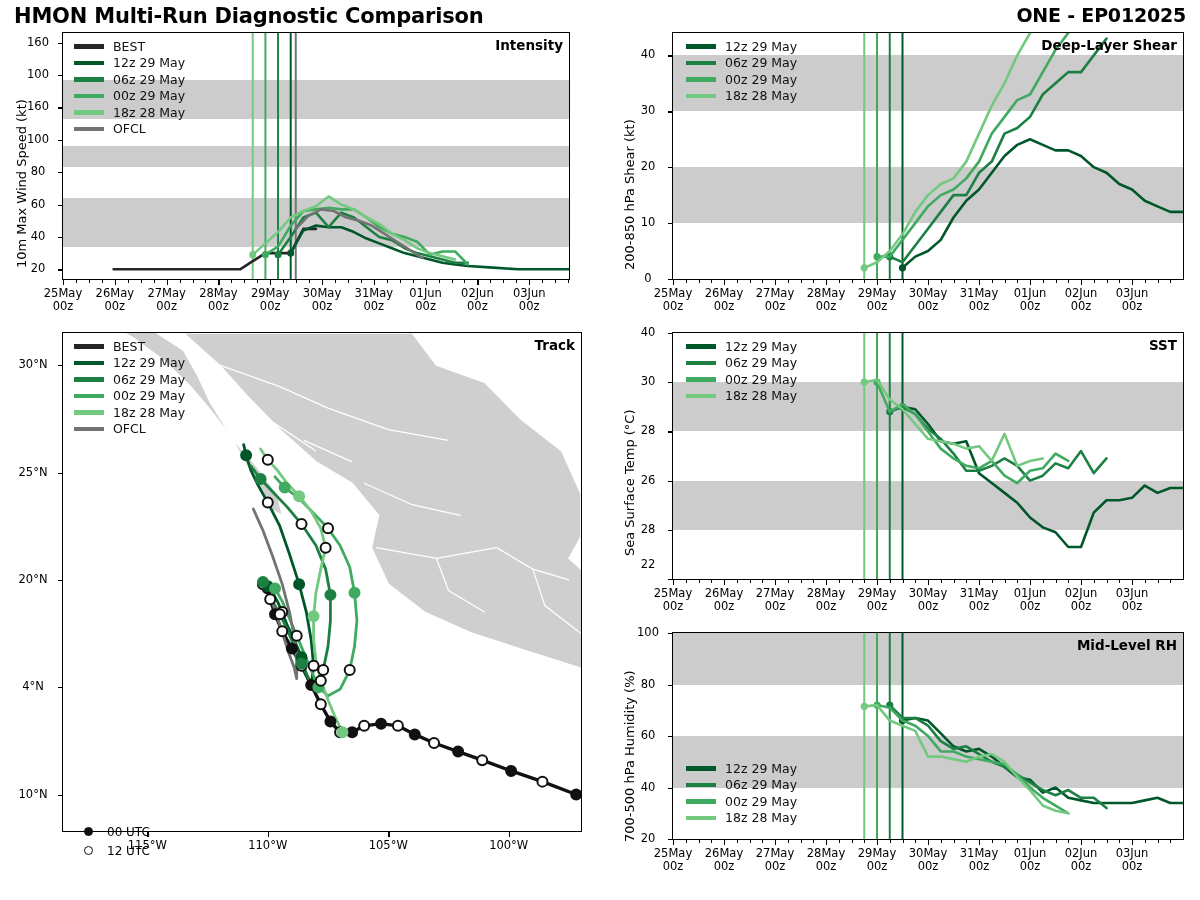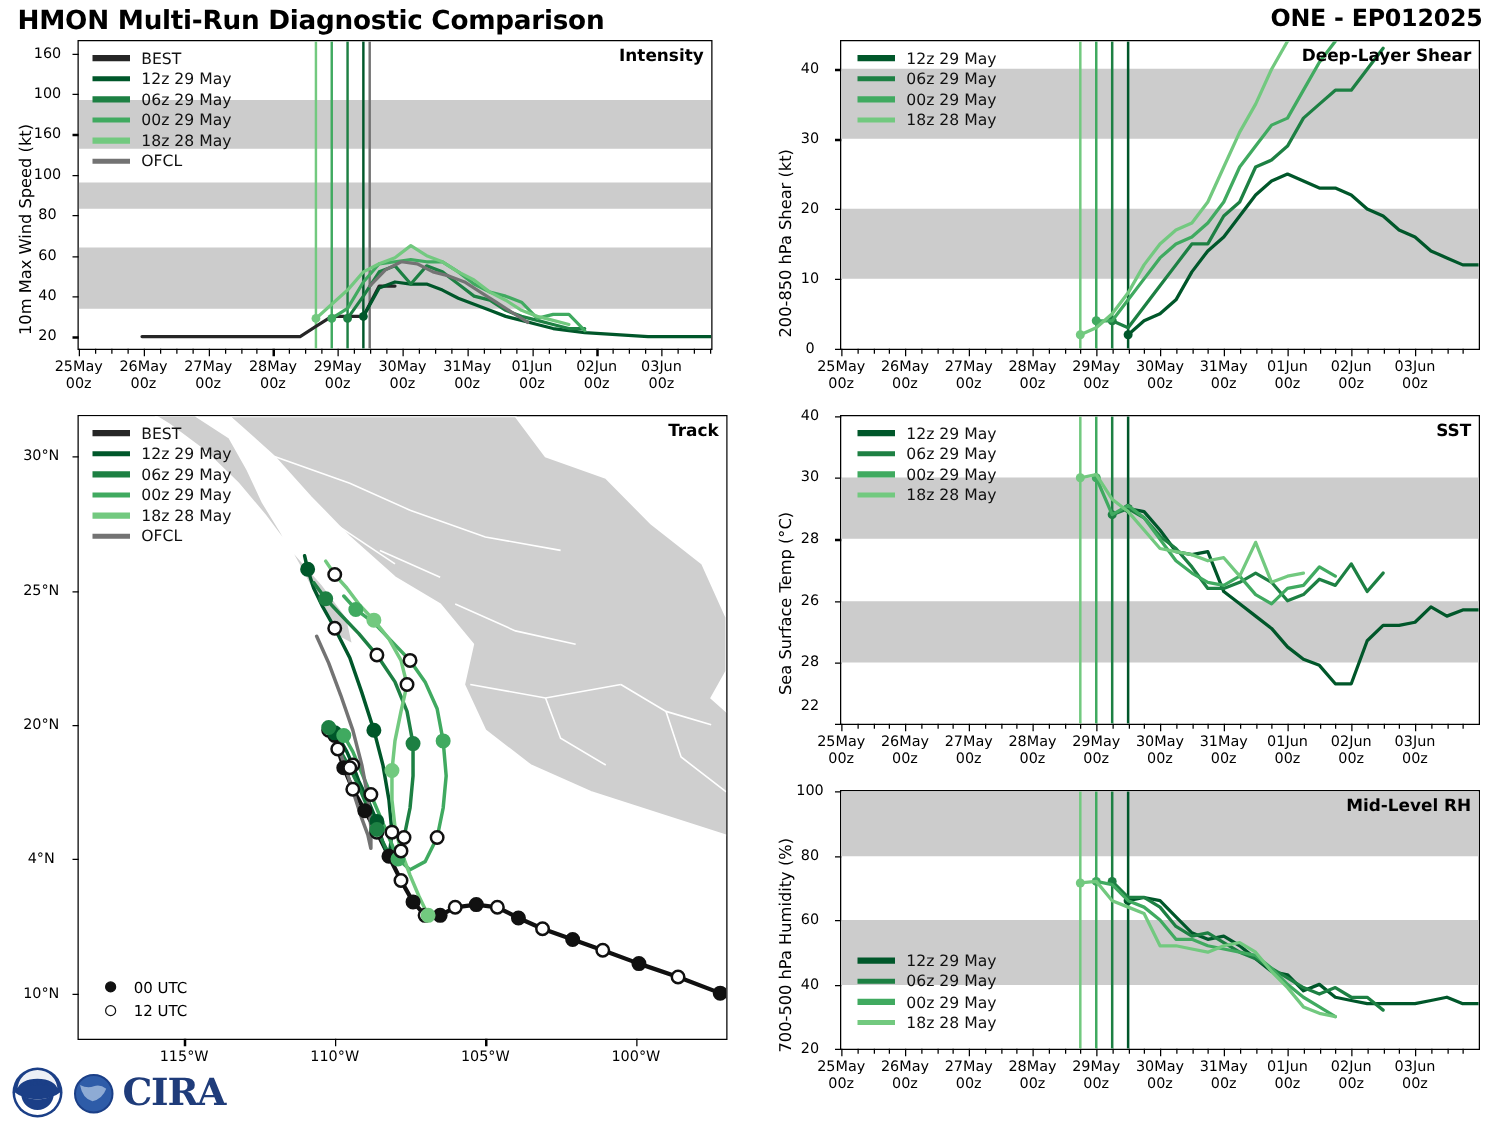--- a/index.html
+++ b/index.html
@@ -191,21 +191,21 @@
       </div>
       <div class="row">
         <div class="swatch" style="background: rgb(114, 201, 127);"></div>
         <div class="ltext">18z 28 May</div>
       </div>
       <div class="row">
         <div class="swatch" style="background: rgb(115, 115, 115);"></div>
         <div class="ltext">OFCL</div>
       </div>
     </div>
-  <div class="mlegend" id="lg-markers" style="left:74px;top:780px;text-align:right;">
+  <div class="mlegend" id="lg-markers" style="left:74px;top:822px;text-align:right;">
       <div class="row">
         <div class="dot dot-fill"></div>
         <div class="ltext">00 UTC</div>
       </div>
       <div class="row">
         <div class="dot dot-open"></div>
         <div class="ltext">12 UTC</div>
       </div>
     </div>
 
@@ -319,35 +319,20 @@
       <div class="row">
         <div class="swatch" style="background: rgb(64, 170, 96);"></div>
         <div class="ltext">00z 29 May</div>
       </div>
       <div class="row">
         <div class="swatch" style="background: rgb(114, 201, 127);"></div>
         <div class="ltext">18z 28 May</div>
       </div>
     </div>
 
-  <div class="logo">
-    <svg width="44" height="44" viewBox="0 0 44 44">
-      <circle cx="22" cy="22" r="20" fill="#1b3f87"></circle>
-      <path d="M4 22 a18 18 0 0 0 36 0 a22 13 0 0 1 -36 0 z" fill="#ffffff"></path>
-      <path d="M6 20 a16 16 0 0 1 32 0 a16 9 0 0 0 -32 0 z" fill="#ffffff" opacity="0.92"></path>
-      <path d="M9 23 a13 13 0 0 0 26 0 a15 9 0 0 1 -26 0 z" fill="#1b3f87"></path>
-      <text x="22" y="17" font-size="6" fill="#1b3f87" text-anchor="middle" font-family="'DejaVu Sans',sans-serif">NOAA</text>
-    </svg>
-    <svg width="38" height="40" viewBox="0 0 38 40">
-      <circle cx="19" cy="21" r="15" fill="#2e5ca8"></circle>
-      <path d="M8 14 q6 3 11 1 q5 -2 10 2 q-3 8 -11 10 q-8 -2 -10 -13z" fill="#9fb9dc" opacity="0.85"></path>
-      <circle cx="19" cy="21" r="15" fill="none" stroke="#1b3f87" stroke-width="1.6"></circle>
-    </svg>
-    <span class="cira-text">CIRA</span>
-  </div>
 
 <div class="ytick" style="left: 20px; top: 261.289px; width: 36px;">20</div>
     <div class="tickmark" style="left: 58px; top: 269.289px; width: 5px; height: 1.3px;"></div>
     <div class="ytick" style="left: 20px; top: 228.921px; width: 36px;">40</div>
     <div class="tickmark" style="left: 58px; top: 236.921px; width: 5px; height: 1.3px;"></div>
     <div class="ytick" style="left: 20px; top: 196.553px; width: 36px;">60</div>
     <div class="tickmark" style="left: 58px; top: 204.553px; width: 5px; height: 1.3px;"></div>
     <div class="ytick" style="left: 20px; top: 164.184px; width: 36px;">80</div>
     <div class="tickmark" style="left: 58px; top: 172.184px; width: 5px; height: 1.3px;"></div>
     <div class="ytick" style="left: 20px; top: 131.816px; width: 36px;">100</div>

